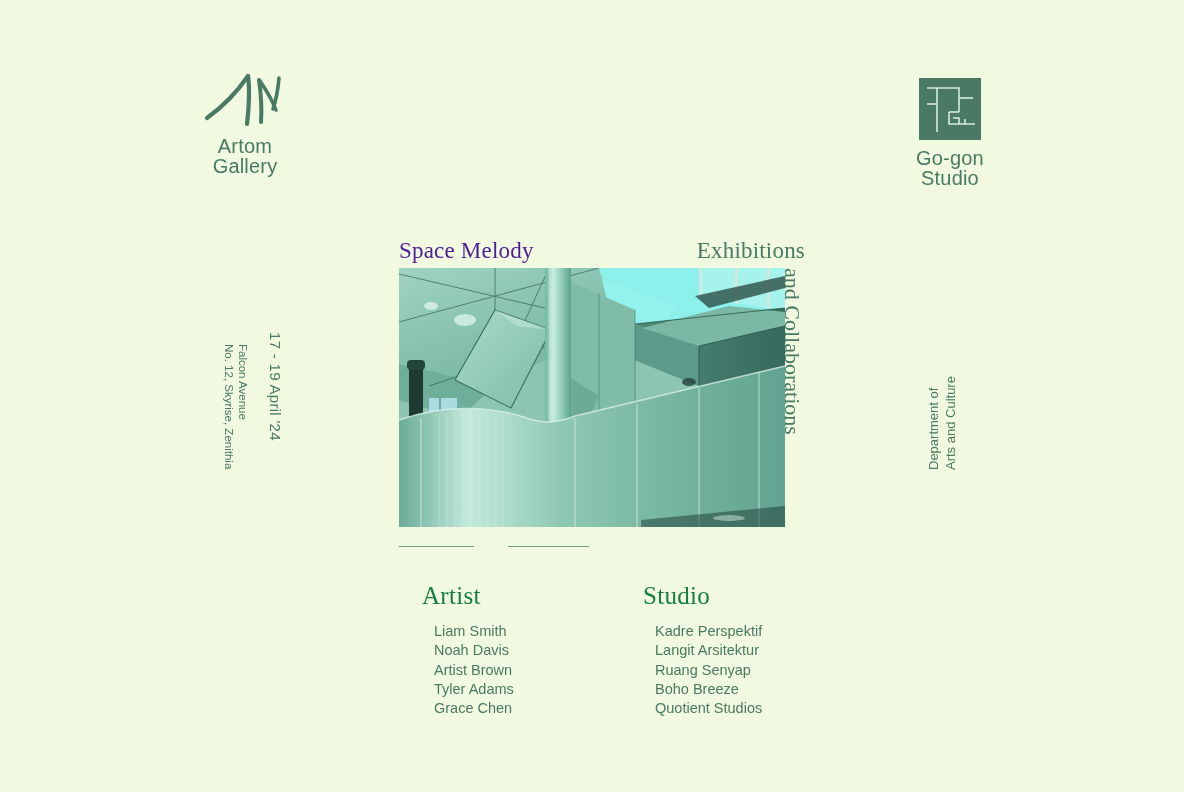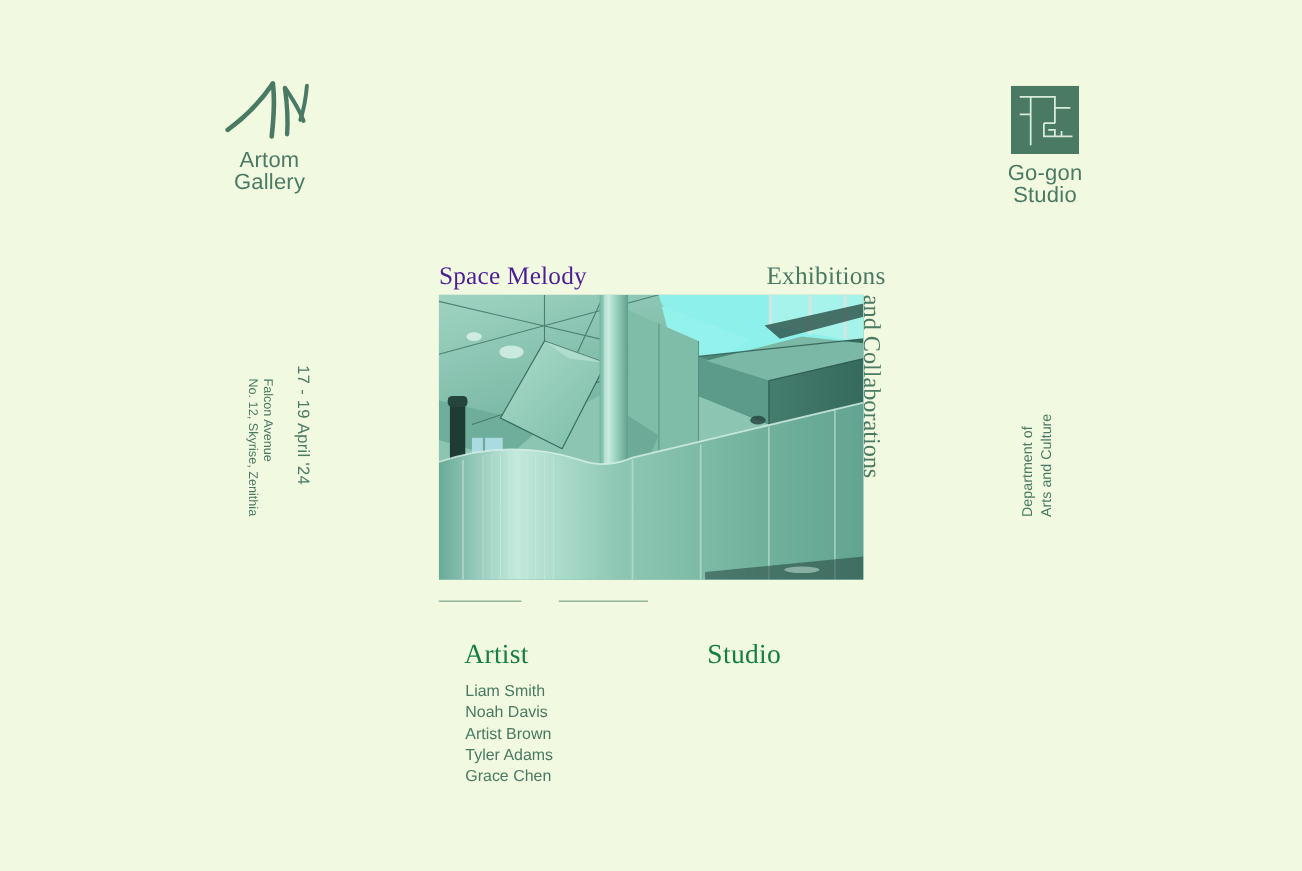--- a/index.html
+++ b/index.html
@@ -185,21 +185,21 @@
 
   .credit-head {
     font-family: "Liberation Serif", serif;
     font-size: 25px;
     letter-spacing: 0.3px;
     color: #15803d;
     margin-bottom: 10px;
   }
   .credit-list {
     list-style: none;
-    margin: 1px;
+    margin: 12px;
     padding: 0;
   }
   .credit-list li {
     font-size: 14.5px;
     line-height: 19.3px;
     color: #4a7a63;
     white-space: nowrap;
   }
 </style>
 </head>
@@ -389,17 +389,24 @@
         <li>Liam Smith</li>
         <li>Noah Davis</li>
         <li>Artist Brown</li>
         <li>Tyler Adams</li>
         <li>Grace Chen</li>
       </ul>
     </div>
 
     <div class="credit-col col-studio">
       <div class="credit-head">Studio</div>
+      <ul class="credit-list">
+        <li>Kadre Perspektif</li>
+        <li>Langit Arsitektur</li>
+        <li>Ruang Senyap</li>
+        <li>Boho Breeze</li>
+        <li>Quotient Studios</li>
+      </ul>
     </div>
 
   </div>
 
 </div>
 
 </body></html>

